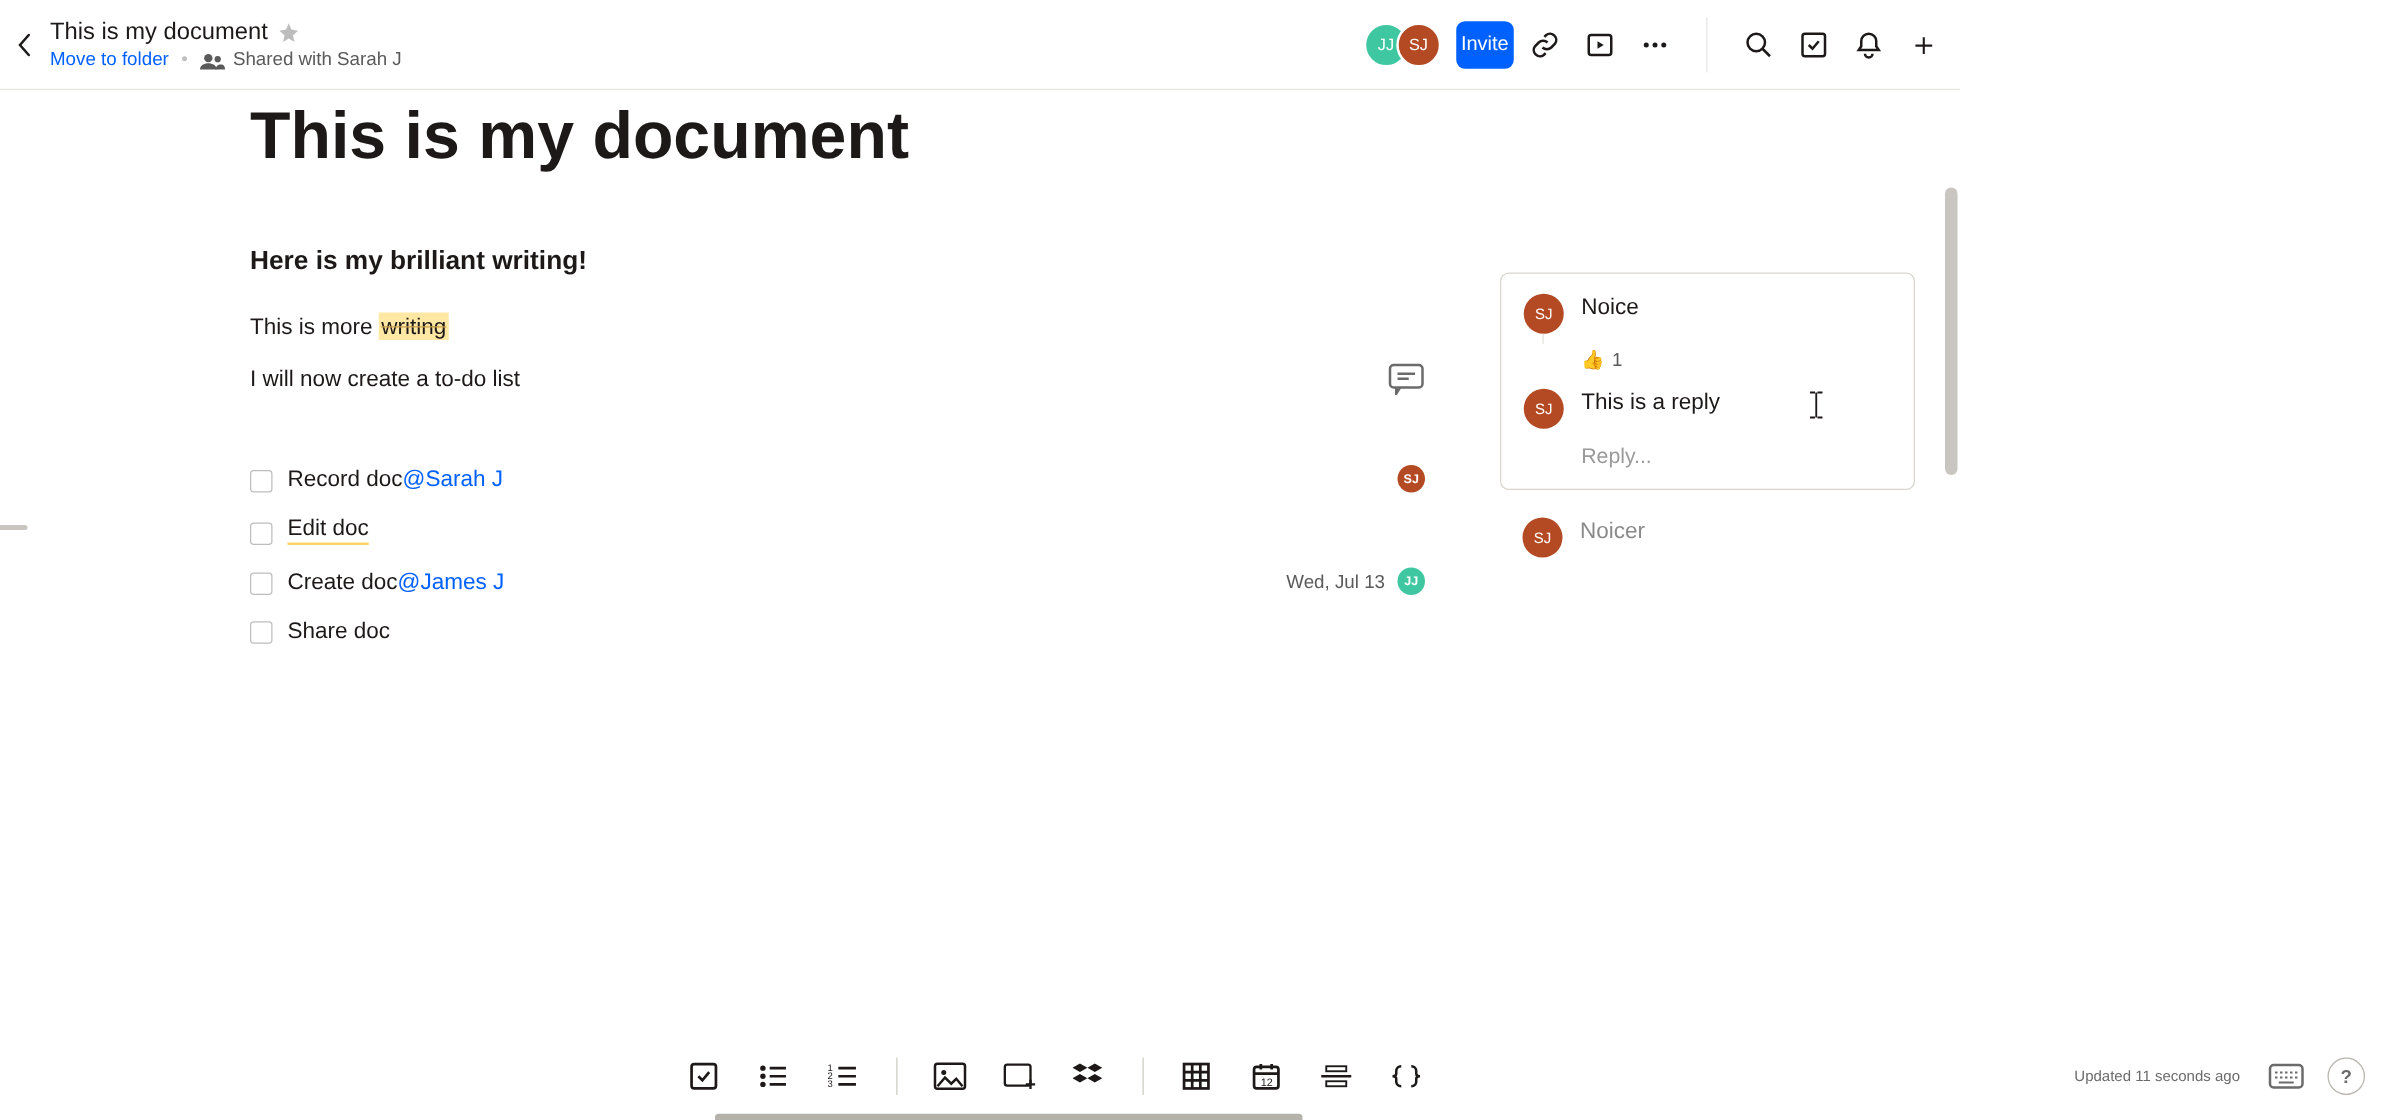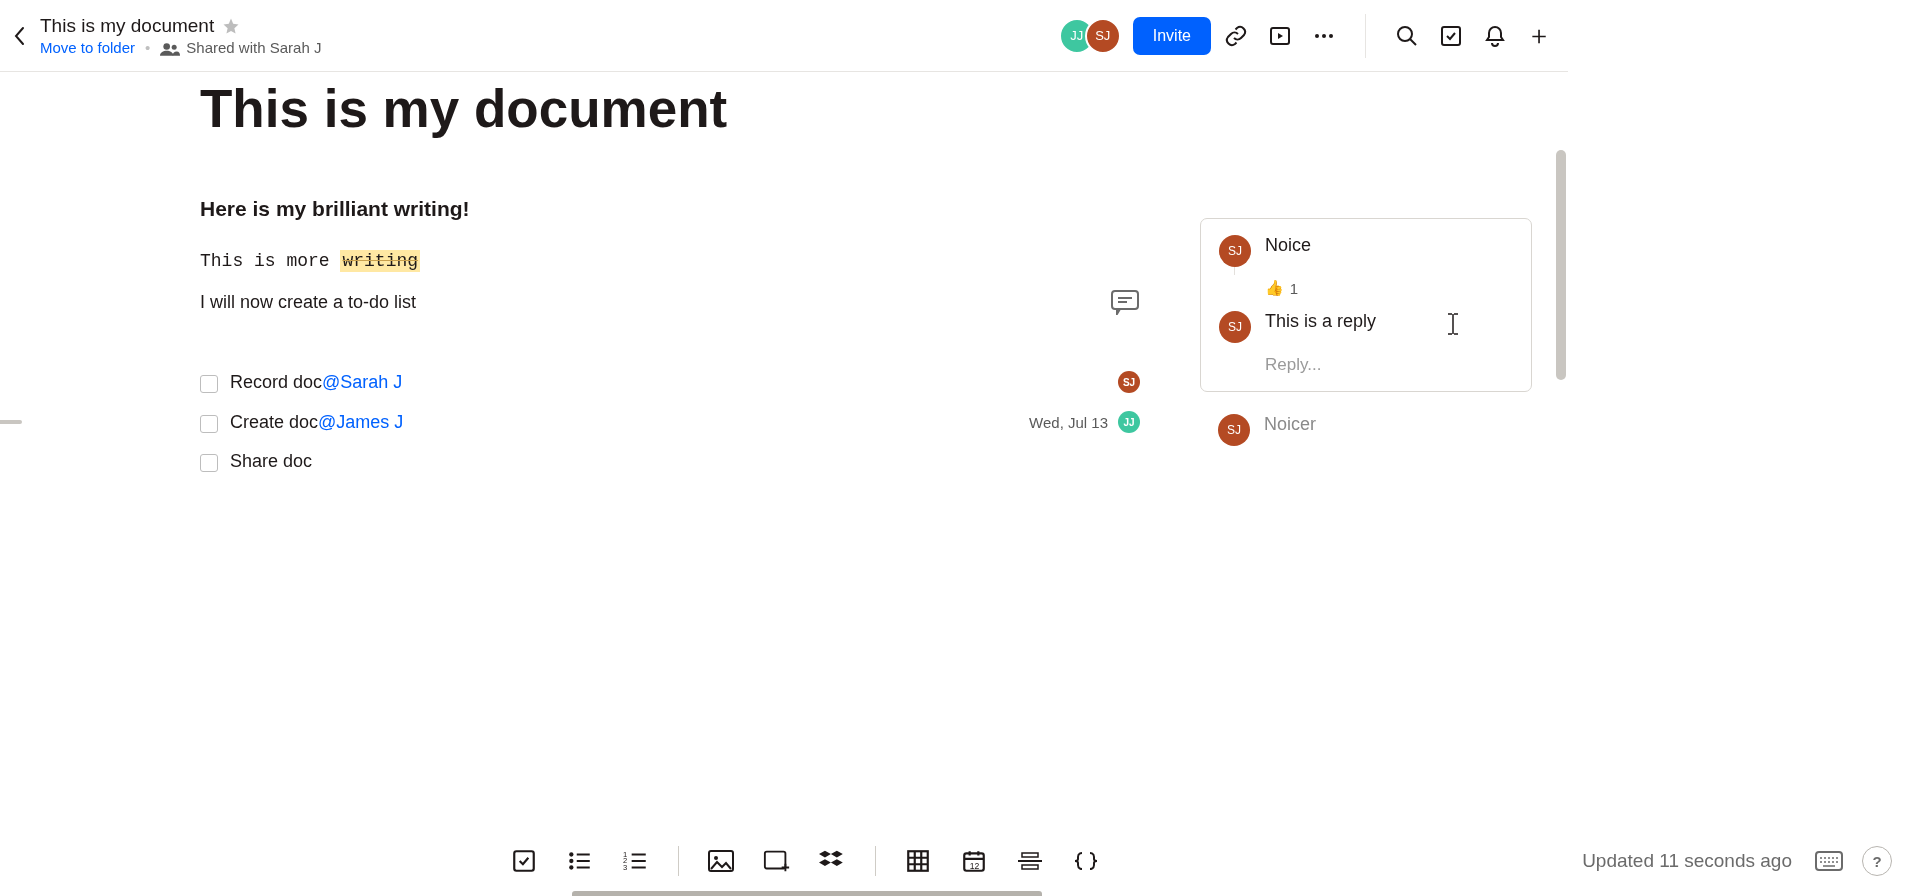--- a/index.html
+++ b/index.html
@@ -17,33 +17,33 @@
 .meta-dot { color: #bfbfbf; }
 .shared-with { color: #5a5a5a; display: flex; align-items: flex-end; gap: 6px; }
 .people-icon { color: #5a5a5a; }
 
 .topbar-spacer { flex: 1; }
 
 .avatars { display: flex; margin-right: 12px; }
 .avatar { width: 36px; height: 36px; border-radius: 50%; display: flex; align-items: center; justify-content: center; font-size: 13px; font-weight: 500; color: #fff; border: 2px solid #fff; }
 .avatar.jj { background: #3ec7a0; }
 .avatar.sj { background: #b44a23; margin-left: -10px; }
-.invite-btn { background: #0061fe; color: #fff; border: none; border-radius: 7px; padding: 10px 20px; font-size: 16px; font-weight: 500; cursor: pointer; margin-right: 12px; }
+.invite-btn { background: #0061fe; color: #fff; border: none; border-radius: 7px; padding: 10px 4px; font-size: 16px; font-weight: 500; cursor: pointer; margin-right: 12px; }
 
 .topbar-icons { display: flex; align-items: center; gap: 18px; }
 .topbar-icons .ico { width: 26px; height: 26px; display: flex; align-items: center; justify-content: center; color: #1e1919; cursor: pointer; }
 .vdiv { width: 1px; height: 44px; background: #e7e5e2; margin: 0 10px; }
 .plus-big { font-size: 26px; font-weight: 300; }
 
 
 .canvas { position: relative; height: 590px; }
 .doc-body { position: absolute; left: 200px; top: 0; width: 940px; }
 .doc-h1 { font-size: 53px; font-weight: 700; margin-top: 6px; }
 .doc-h3 { font-size: 21px; font-weight: 700; margin-top: 58px; }
-.para { font-size: 18px; margin-top: 30px; font-family: Liberation Mono, monospace; }
+.para { font-size: 18px; margin-top: 30px; }
 .highlight { background: #ffe8a3; padding: 1px 2px; }
 .strike { text-decoration: line-through; text-decoration-color: #c9a04d; }
 .para2 { font-size: 18px; margin-top: 18px; display: flex; align-items: center; }
 .comment-bubble-icon { margin-left: auto; color: #6b6b6b; cursor: pointer; }
 
 .todo-list { margin-top: 56px; }
 .todo-item { display: flex; align-items: flex-end; font-size: 18px; margin-bottom: 18px; }
 .checkbox { width: 18px; height: 18px; border: 1.5px solid #bdbdbd; border-radius: 3px; margin-right: 12px; cursor: pointer; flex-shrink: 0; }
 .mention { color: #0061fe; }
 .underline-yellow { border-bottom: 2px solid #ffd666; padding-bottom: 1px; }
@@ -66,21 +66,21 @@
 .comment-below .avatar { width: 32px; height: 32px; font-size: 12px; margin-left: 0; border: none; }
 .comment-below-text { font-size: 18px; color: #8a8a8a; }
 
 .cursor-caret { position: absolute; right: 108px; top: 240px; font-size: 22px; color: #1e1919; }
 
 
 .bottombar { position: absolute; bottom: 0; left: 0; right: 0; height: 70px; display: flex; align-items: center; padding: 0 28px; background: #fff; }
 .tool-group { display: flex; align-items: center; gap: 28px; margin: 0 auto; }
 .tool { color: #1e1919; cursor: pointer; display: flex; align-items: center; justify-content: center; width: 28px; height: 28px; }
 .tool-sep { width: 1px; height: 30px; background: #cfccc6; }
-.updated-text { font-size: 19px; color: #6b6b6b; margin-right: 22px; }
+.updated-text { font-size: 12px; color: #6b6b6b; margin-right: 22px; }
 .kb-icon, .help-icon { color: #6b6b6b; cursor: pointer; display: flex; align-items: center; justify-content: center; }
 .help-icon { width: 30px; height: 30px; border: 1.5px solid #b8b5b0; border-radius: 50%; margin-left: 18px; font-size: 15px; font-weight: 600; }
 
 .scrollbar { position: absolute; right: 2px; top: 78px; width: 10px; height: 230px; background: #c9c6c1; border-radius: 5px; }
 .tab-strip { position: absolute; bottom: 0; left: 572px; width: 470px; height: 5px; background: #b5b2ac; border-radius: 3px 3px 0 0; }
 .left-tab { position: absolute; left: 0; top: 348px; width: 22px; height: 4px; background: #c9c6c1; border-radius: 0 2px 2px 0; }
 
 svg { display: block; }
 </style>
 </head>
@@ -193,20 +193,24 @@
       <div class="todo-item">
         <span class="checkbox"></span>
         <span>Record doc </span>
         <span class="mention">@Sarah J</span>
         <span class="todo-right">
             <span class="mini-avatar sj">SJ</span>
           </span>
       </div>
       <div class="todo-item">
         <span class="checkbox"></span>
+        <span class="underline-yellow">Edit doc</span>
+      </div>
+      <div class="todo-item">
+        <span class="checkbox"></span>
         <span>Create doc </span>
         <span class="mention">@James J</span>
         <span class="todo-right">
           <span>Wed, Jul 13</span>
           <span class="mini-avatar jj">JJ</span>
         </span>
       </div>
       <div class="todo-item">
         <span class="checkbox"></span>
         <span>Share doc</span>

